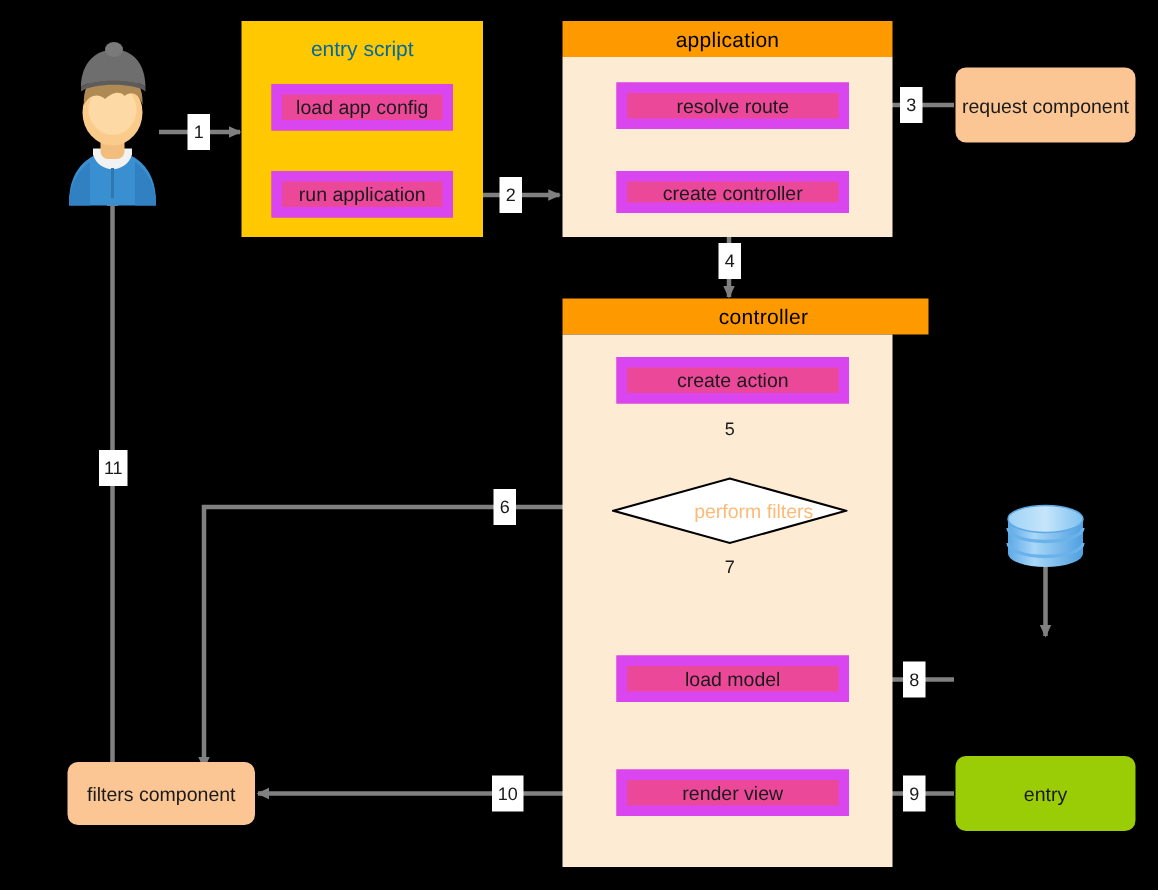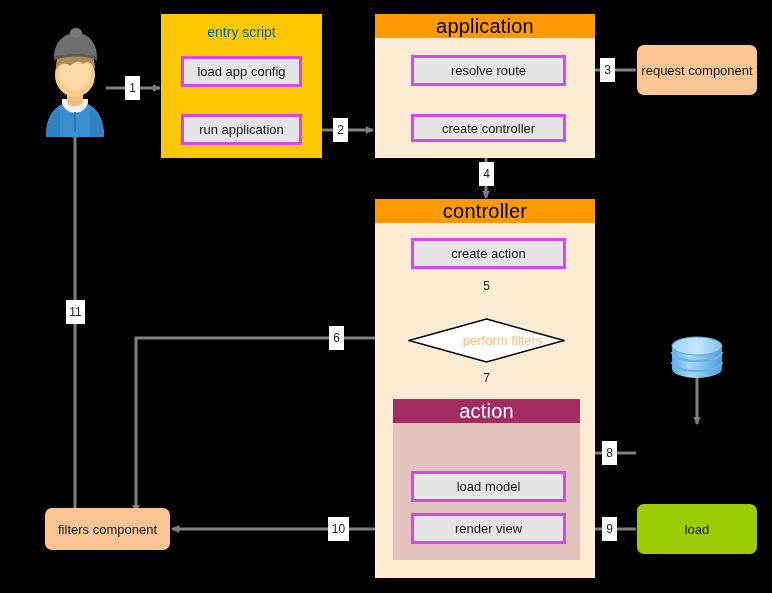--- a/index.html
+++ b/index.html
@@ -9,30 +9,30 @@
     background:#000000;
     overflow:hidden;
     font-family:"Liberation Sans", sans-serif;
   }
   #svg-layer{position:absolute;left:0;top:0;width:772px;height:593px;}
 
   .panel{position:absolute;box-sizing:border-box;}
   .panel-head{
     position:absolute;left:0;top:0;width:100%;
     display:flex;align-items:center;justify-content:center;
-    font-size:20px;letter-spacing:.2px;
+    font-size:14px;letter-spacing:.2px;
   }
   .panel-body{position:absolute;left:0;width:100%;}
 
   .node{
     position:absolute;box-sizing:border-box;
     display:flex;align-items:center;justify-content:center;
     text-align:center;font-size:13px;color:#1a1a1a;
   }
-  .node-proc{background:#e5e5e5;border:3px solid #d946ef;}
+  .node-proc{background:#ec4899;border:7px solid #d946ef;}
   .rounded{border-radius:7px;}
 
   .entry-panel{background:#FFC800;}
   .entry-title{font-size:14px;color:#0369a1;}
 
   .app-head,.ctrl-head{background:#FF9900;color:#000;}
   .app-body,.ctrl-body{background:#FDEBD3;}
   .action-head{background:#A32D62;color:#ffffff;}
   .action-body{background:#E2C3BE;}
 
@@ -152,50 +152,46 @@
     <div class="panel-body app-body" style="top:24px;height:120px;"></div>
   </div>
   <div class="node node-proc" style="left:411px;top:55px;width:155px;height:31px;">
     <span>resolve route</span>
   </div>
   <div class="node node-proc" style="left:411px;top:114px;width:155px;height:28px;">
     <span>create controller</span>
   </div>
 
   <div class="panel" style="left:375px;top:199px;width:220px;height:379px;">
-    <div class="panel-head ctrl-head" style="height:24px;">controller</div>
+    <div class="panel-head ctrl-head" style="height:24px;padding-left:24px;">controller</div>
     <div class="panel-body ctrl-body" style="top:24px;height:355px;"></div>
   </div>
   <div class="node node-proc" style="left:411px;top:238px;width:155px;height:31px;">
     <span>create action</span>
   </div>
 
   <div class="diamond-wrap" style="left:408px;top:318px;width:157px;height:45px;">
     <svg width="157" height="45" viewBox="0 0 157 45" xmlns="http://www.w3.org/2000/svg">
       <polygon points="78.5,1 156,22.5 78.5,44 1,22.5" fill="#ffffff" stroke="#000000" stroke-width="1.4"></polygon>
     </svg>
     <div class="diamond-label">perform filters</div>
   </div>
 
-  <div class="panel" style="left:393px;top:399px;width:187px;height:161px;">
-    <div class="panel-head action-head" style="height:24px;">action</div>
-    <div class="panel-body action-body" style="top:24px;height:137px;"></div>
-  </div>
-  <div class="node node-proc" style="left:411px;top:437px;width:155px;height:31px;margin-top:34px;">
+  <div class="node node-proc" style="left:411px;top:437px;width:155px;height:31px;">
     <span>load model</span>
   </div>
   <div class="node node-proc" style="left:411px;top:513px;width:155px;height:31px;">
     <span>render view</span>
   </div>
 
   <div class="node rounded" style="left:637px;top:45px;width:120px;height:50px;background:#FBC694;">
     <span>request component</span>
   </div>
   <div class="node rounded" style="left:637px;top:504px;width:120px;height:50px;background:#9ACD06;">
-    <span>load</span>
+    <span>entry</span>
   </div>
 
   <div class="node rounded" style="left:45px;top:508px;width:125px;height:42px;background:#FBC694;">
     <span>filters component</span>
   </div>
 
   <div class="num" style="left:125px;top:76px;width:15px;height:24px;">1</div>
   <div class="num" style="left:333px;top:118px;width:15px;height:24px;">2</div>
   <div class="num" style="left:600px;top:58px;width:15px;height:24px;">3</div>
   <div class="num" style="left:479px;top:162px;width:15px;height:24px;">4</div>

